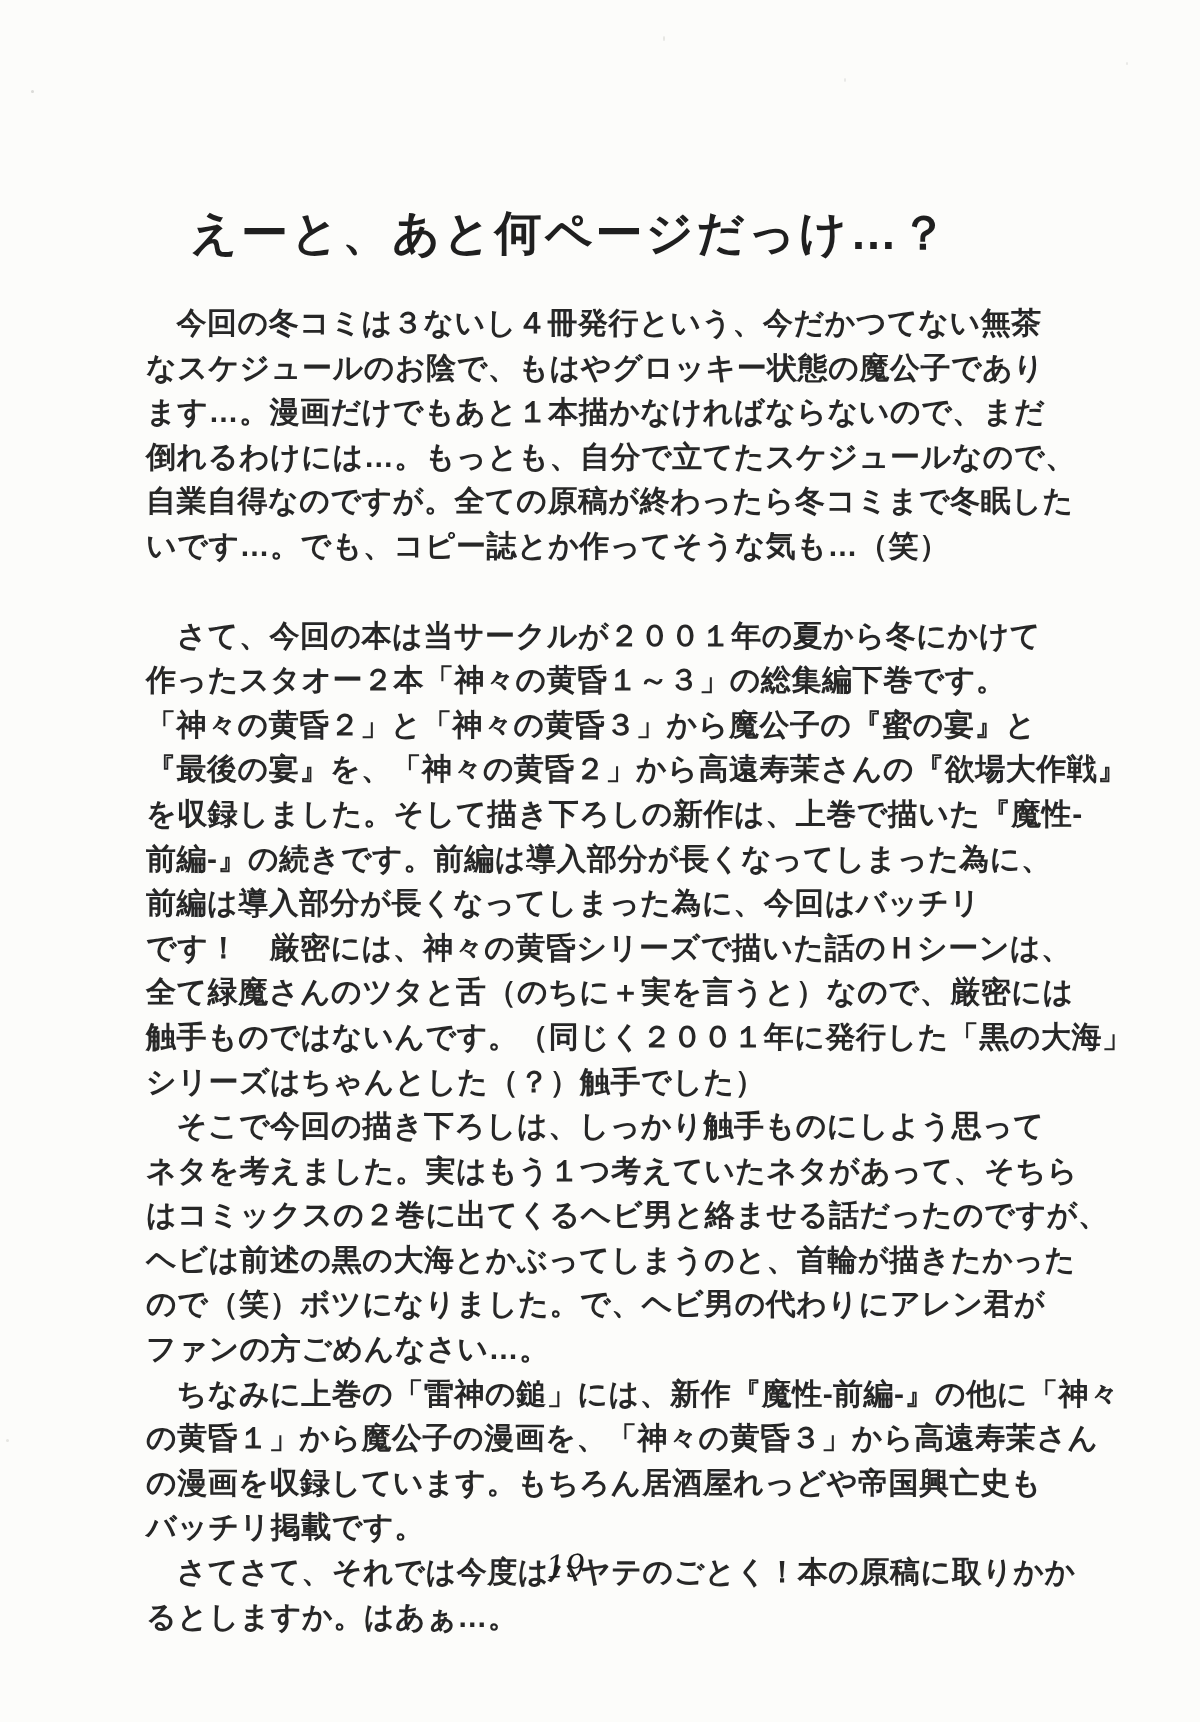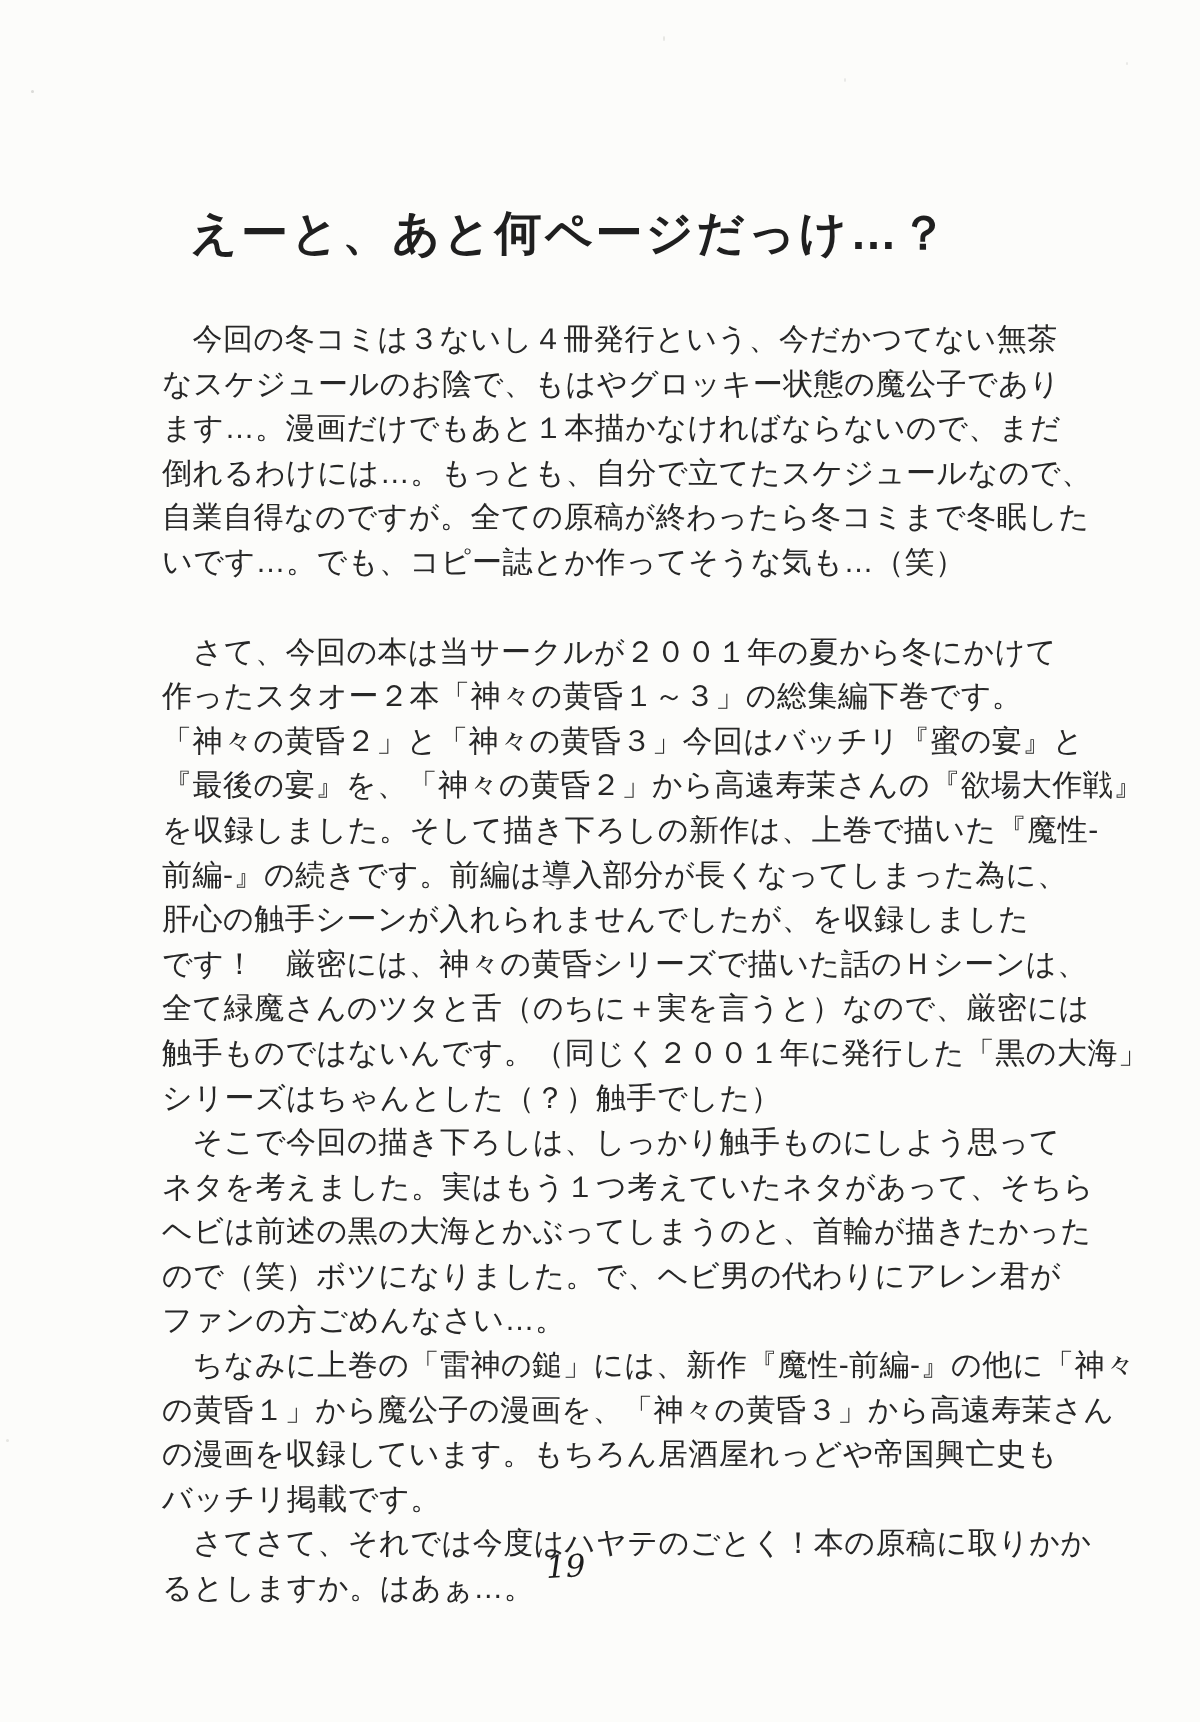--- a/index.html
+++ b/index.html
@@ -31,21 +31,22 @@
     position: absolute;
     left: 146px;
     top: 301px;
     width: 848px;
     font-size: 30px;
     line-height: 44.6px;
     letter-spacing: 0.5px;
     color: #272727;
   }
   .paragraph {
-    margin: 16px;
+    margin: 0;
+    font-weight: bold;
   }
   .paragraph + .paragraph {
     margin-top: 45px;
   }
   .text-line {
     white-space: nowrap;
   }
   .page-number {
     position: absolute;
     left: 546px;
@@ -82,31 +83,32 @@
       <div class="text-line">なスケジュールのお陰で、もはやグロッキー状態の魔公子であり</div>
       <div class="text-line">ます…。漫画だけでもあと１本描かなければならないので、まだ</div>
       <div class="text-line">倒れるわけには…。もっとも、自分で立てたスケジュールなので、</div>
       <div class="text-line">自業自得なのですが。全ての原稿が終わったら冬コミまで冬眠した</div>
       <div class="text-line">いです…。でも、コピー誌とか作ってそうな気も…（笑）</div>
     </div>
 
     <div class="paragraph">
       <div class="text-line">　さて、今回の本は当サークルが２００１年の夏から冬にかけて</div>
       <div class="text-line">作ったスタオー２本「神々の黄昏１～３」の総集編下巻です。</div>
-      <div class="text-line">「神々の黄昏２」と「神々の黄昏３」今回はバッチリ『蜜の宴』と</div>
+      <div class="text-line">「神々の黄昏２」と「神々の黄昏３」から魔公子の『蜜の宴』と</div>
       <div class="text-line">『最後の宴』を、「神々の黄昏２」から高遠寿茉さんの『欲場大作戦』</div>
       <div class="text-line">を収録しました。そして描き下ろしの新作は、上巻で描いた『魔性-</div>
       <div class="text-line">前編-』の続きです。前編は導入部分が長くなってしまった為に、</div>
-      <div class="text-line">肝心の触手シーンが入れられませんでしたが、を収録しました</div>
+      <div class="text-line">前編は導入部分が長くなってしまった為に、今回はバッチリ</div>
       <div class="text-line">です！　厳密には、神々の黄昏シリーズで描いた話のＨシーンは、</div>
       <div class="text-line">全て緑魔さんのツタと舌（のちに＋実を言うと）なので、厳密には</div>
       <div class="text-line">触手ものではないんです。（同じく２００１年に発行した「黒の大海」</div>
       <div class="text-line">シリーズはちゃんとした（？）触手でした）</div>
       <div class="text-line">　そこで今回の描き下ろしは、しっかり触手ものにしよう思って</div>
       <div class="text-line">ネタを考えました。実はもう１つ考えていたネタがあって、そちら</div>
+      <div class="text-line">はコミックスの２巻に出てくるヘビ男と絡ませる話だったのですが、</div>
       <div class="text-line">ヘビは前述の黒の大海とかぶってしまうのと、首輪が描きたかった</div>
       <div class="text-line">ので（笑）ボツになりました。で、ヘビ男の代わりにアレン君が</div>
       <div class="text-line">ファンの方ごめんなさい…。</div>
       <div class="text-line">　ちなみに上巻の「雷神の鎚」には、新作『魔性-前編-』の他に「神々</div>
       <div class="text-line">の黄昏１」から魔公子の漫画を、「神々の黄昏３」から高遠寿茉さん</div>
       <div class="text-line">の漫画を収録しています。もちろん居酒屋れっどや帝国興亡史も</div>
       <div class="text-line">バッチリ掲載です。</div>
       <div class="text-line">　さてさて、それでは今度はハヤテのごとく！本の原稿に取りかか</div>
       <div class="text-line">るとしますか。はあぁ…。</div>
     </div>

